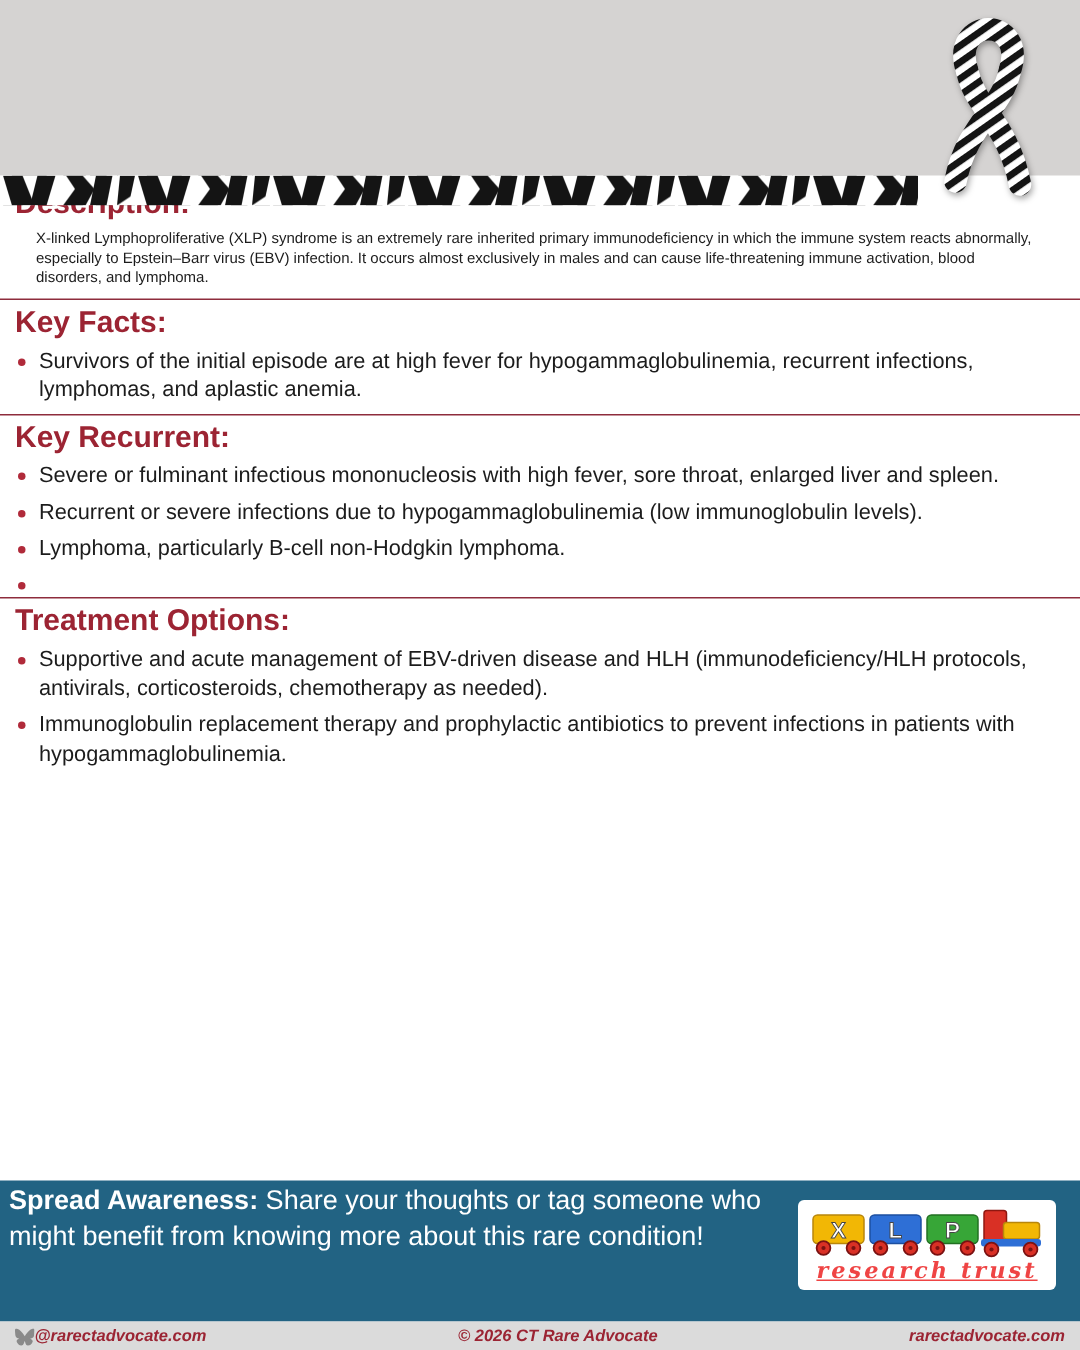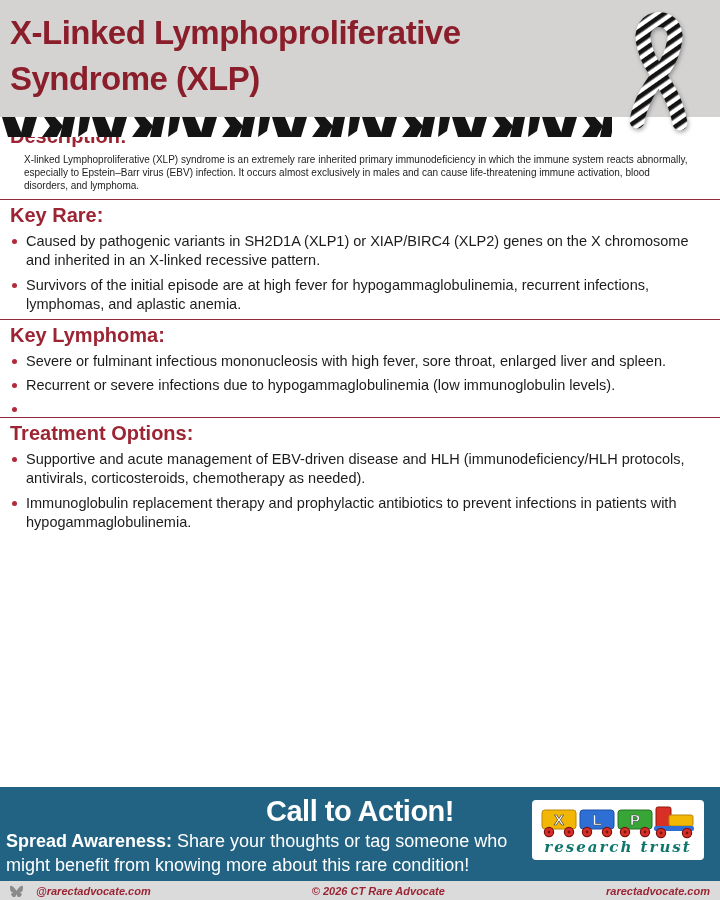--- a/index.html
+++ b/index.html
@@ -30,34 +30,33 @@
   .bullets .dot{flex:0 0 auto;width:5px;height:5px;border-radius:50%;background:var(--bullet-red);margin-top:7px;}
   .divider{border:none;border-top:1.6px solid var(--divider-red);margin:4px 0 3px;}
 
   
   .cta{position:absolute;left:0;top:787px;width:720px;height:94px;background:var(--teal);color:#fff;}
   .cta-title{font-size:29px;font-weight:800;text-align:center;letter-spacing:-0.5px;margin-top:8px;}
   .cta-text{width:520px;margin:2px 0 0 6px;font-size:18px;line-height:1.32;}
   .cta-lead{font-weight:800;}
   .logo-box{position:absolute;top:13px;right:16px;width:172px;height:60px;background:#fff;
     border-radius:4px;padding:5px 6px 2px;display:flex;flex-direction:column;align-items:center;}
-  .logo-caption{color:#0f766e;font-size:15px;font-style:italic;font-weight:700;letter-spacing:2px;
-    line-height:1;margin-top:1px;font-family:"DejaVu Serif",serif;}
+  .logo-caption{color:#ef4444;font-size:15px;font-style:italic;font-weight:700;letter-spacing:2px;
+    line-height:1;margin-top:1px;font-family:"DejaVu Serif",serif;text-decoration:underline;}
 
   
   .footer{position:absolute;left:0;top:881px;width:720px;height:19px;background:var(--footer-gray);
     display:flex;align-items:center;justify-content:space-between;padding:0 10px;
     color:var(--footer-text);font-size:11px;font-style:italic;font-weight:700;}
-  .footer-left{display:flex;align-items:flex-start;gap:13px;}
+  .footer-left{display:flex;align-items:flex-start;gap:0;}
 </style>
 </head>
 <body>
 
 <div class="header">
-  <h1 class="page-title">X-Linked Lymphoproliferative Syndrome (XLP)</h1>
   <div class="ribbon-wrap">
     <svg viewBox="0 0 90 130" width="90" height="130" aria-hidden="true">
       <defs>
         <pattern id="zr" width="9" height="9" patternUnits="userSpaceOnUse" patternTransform="rotate(55)">
           <rect width="9" height="9" fill="#ffffff"></rect>
           <rect width="4.6" height="9" fill="#141414"></rect>
         </pattern>
       </defs>
       <path d="M59,46 C54,70 30,82 23,119" fill="none" stroke="url(#zr)" stroke-width="15" stroke-linecap="round"></path>
       <path d="M31,46 C18,8 72,8 59,46" fill="none" stroke="url(#zr)" stroke-width="15"></path>
@@ -81,42 +80,42 @@
     <rect width="612" height="20" fill="url(#zband)"></rect>
   </svg>
 </div>
 
 <div class="content">
 
   <h2 class="section-heading">Description:</h2>
   <p class="para">X-linked Lymphoproliferative (XLP) syndrome is an extremely rare inherited primary immunodeficiency in which the immune system reacts abnormally, especially to Epstein–Barr virus (EBV) infection. It occurs almost exclusively in males and can cause life-threatening immune activation, blood disorders, and lymphoma.</p>
   <hr class="divider">
 
-  <h2 class="section-heading">Key Rare:</h2>
+  <h2 class="section-heading">Key Facts:</h2>
   <ul class="bullets">
-      <li>
-        <span class="dot"></span>
-        <span>Caused by pathogenic variants in SH2D1A (XLP1) or XIAP/BIRC4 (XLP2) genes on the X chromosome and inherited in an X-linked recessive pattern.</span>
-      </li>
       <li>
         <span class="dot"></span>
         <span>Survivors of the initial episode are at high fever for hypogammaglobulinemia, recurrent infections, lymphomas, and aplastic anemia.</span>
       </li>
     </ul>
   <hr class="divider">
 
-  <h2 class="section-heading">Key Lymphoma:</h2>
+  <h2 class="section-heading">Key Recurrent:</h2>
   <ul class="bullets">
       <li>
         <span class="dot"></span>
         <span>Severe or fulminant infectious mononucleosis with high fever, sore throat, enlarged liver and spleen.</span>
       </li>
       <li>
         <span class="dot"></span>
         <span>Recurrent or severe infections due to hypogammaglobulinemia (low immunoglobulin levels).</span>
+      </li>
+      <li>
+        <span class="dot"></span>
+        <span>Lymphoma, particularly B-cell non-Hodgkin lymphoma.</span>
       </li>
       <li>
         <span class="dot"></span>
       </li>
     </ul>
   <hr class="divider">
 
   <h2 class="section-heading">Treatment Options:</h2>
   <ul class="bullets">
       <li>
@@ -125,21 +124,20 @@
       </li>
       <li>
         <span class="dot"></span>
         <span>Immunoglobulin replacement therapy and prophylactic antibiotics to prevent infections in patients with hypogammaglobulinemia.</span>
       </li>
     </ul>
 
 </div>
 
 <div class="cta">
-  <div class="cta-title">Call to Action!</div>
   <p class="cta-text"><span class="cta-lead">Spread Awareness:</span><span> Share your thoughts or tag someone who might benefit from knowing more about this rare condition!</span></p>
 
   <div class="logo-box">
     <svg width="156" height="34" viewBox="0 0 156 34" aria-hidden="true">
 
       <rect x="2" y="5" width="34" height="19" rx="3" fill="#F2B705" stroke="#B8860B" stroke-width="1"></rect>
       <rect x="40" y="5" width="34" height="19" rx="3" fill="#2E6FD6" stroke="#1C4FA0" stroke-width="1"></rect>
       <rect x="78" y="5" width="34" height="19" rx="3" fill="#37A637" stroke="#227022" stroke-width="1"></rect>
 
       <rect x="116" y="2" width="15" height="21" rx="2" fill="#D93025" stroke="#8F1710" stroke-width="1"></rect>

